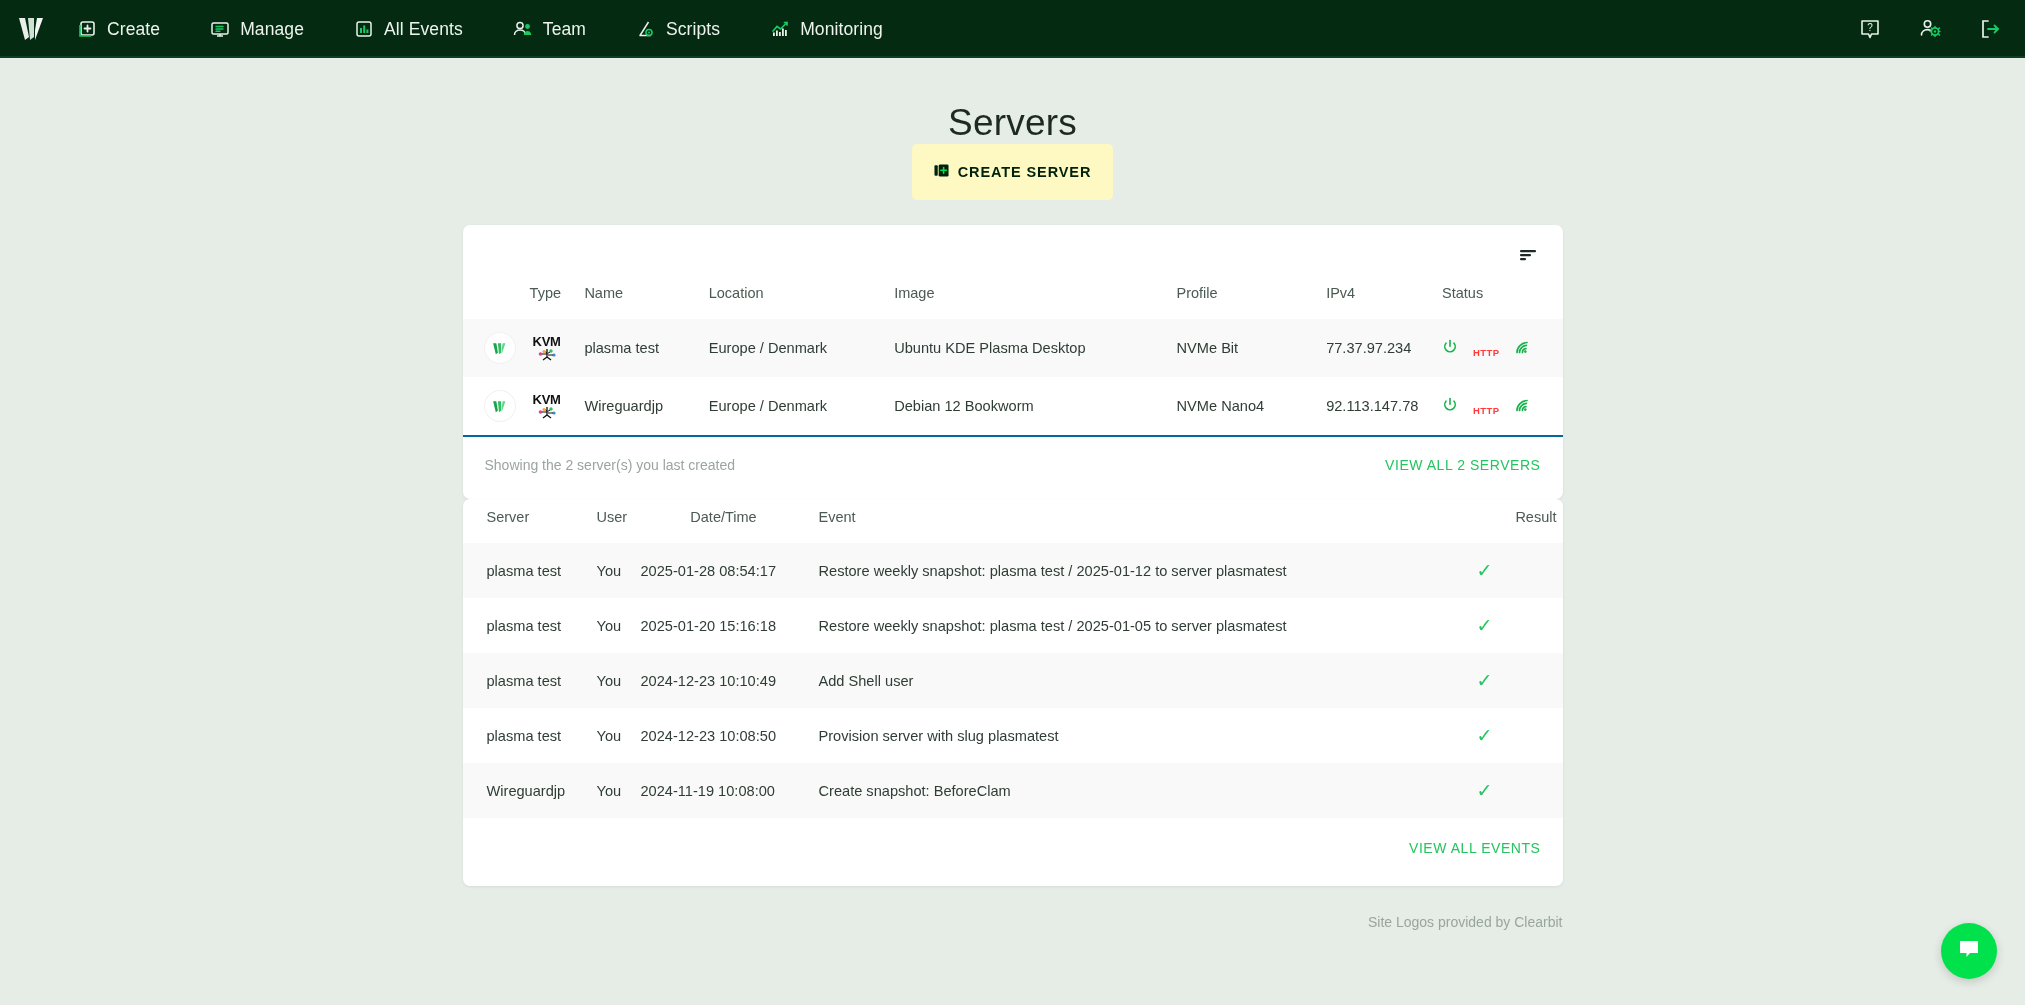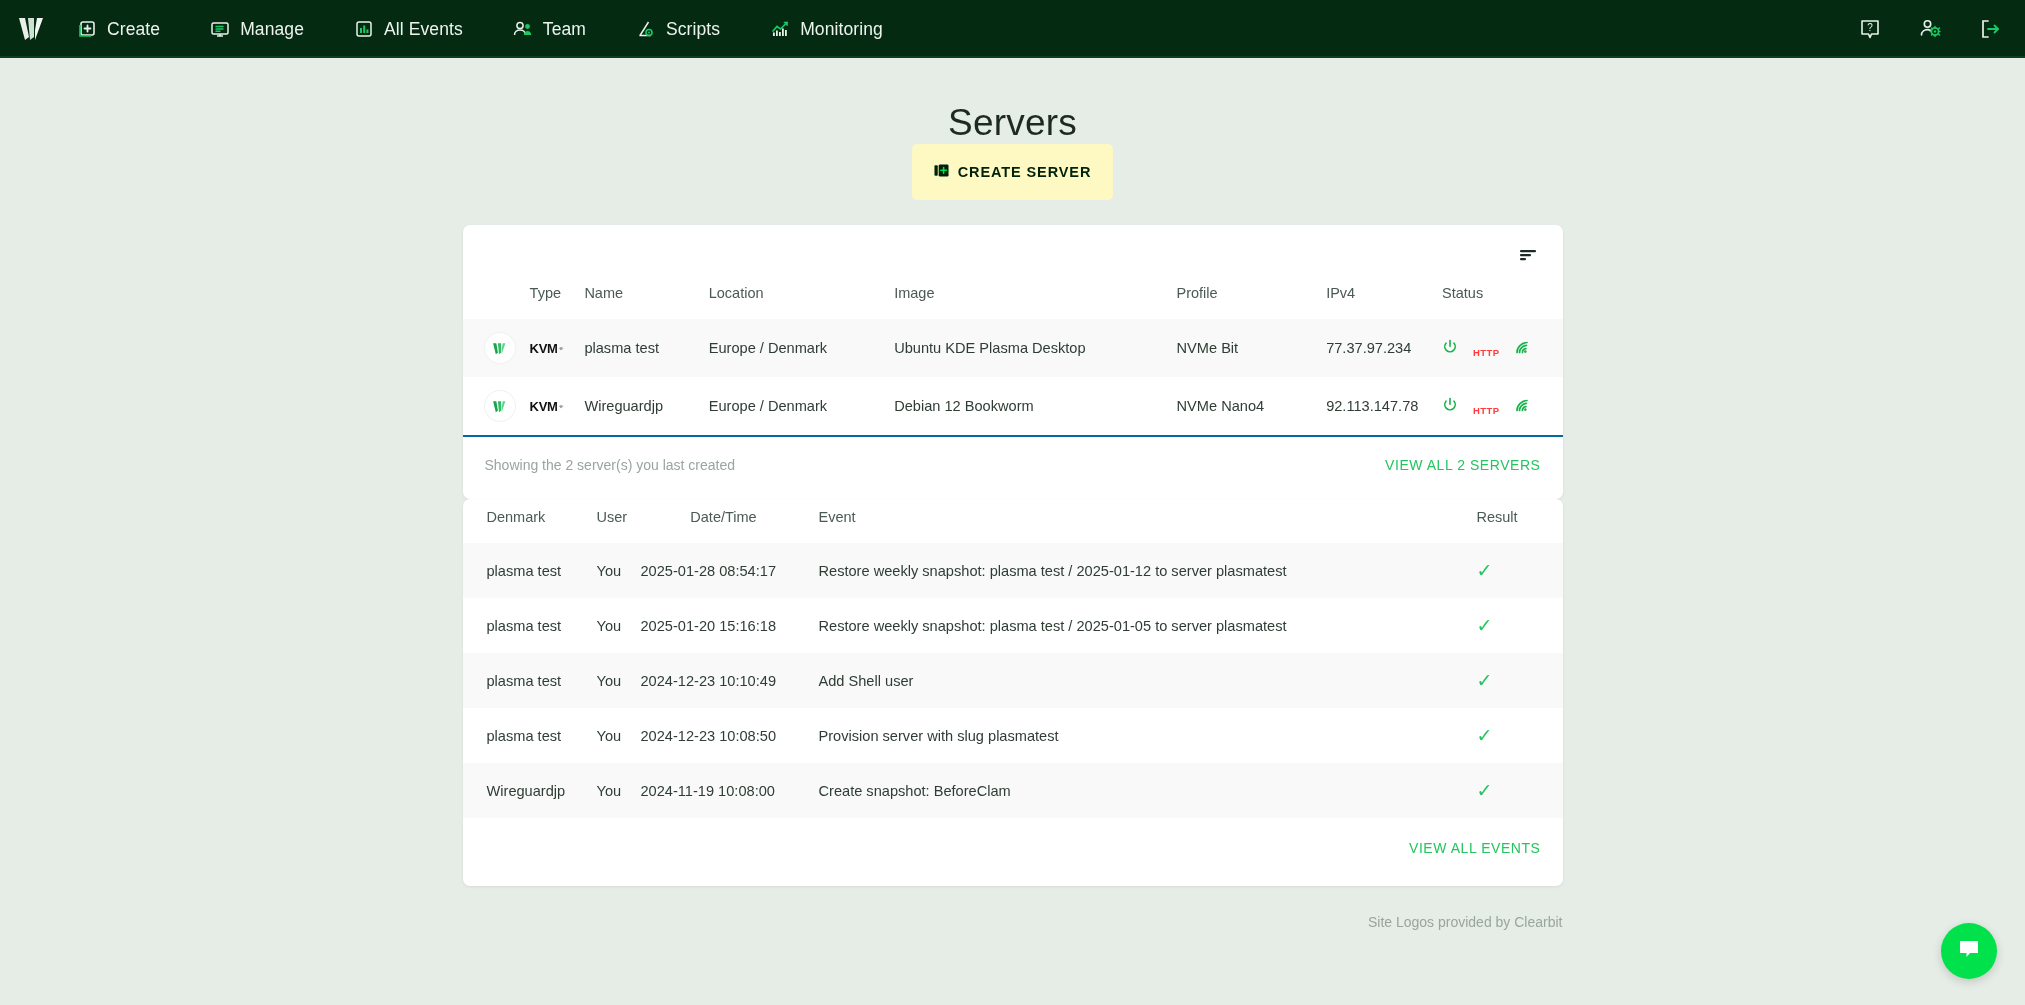--- a/index.html
+++ b/index.html
@@ -77,21 +77,21 @@
   .srv-table thead th.c-ip   { width: 110px; }
   .srv-table thead th.c-stat { width: 120px; }
   .srv-table tbody td:first-child { padding-left: 22px; }
   .srv-table tbody tr.stripe { background: #f8f9f8; }
 
   .avatar-circle {
     width: 30px; height: 30px; border-radius: 50%;
     background: #fff; box-shadow: 0 0 0 1px #f0f1f0;
     display:flex; align-items:center; justify-content:center;
   }
-  .kvm-badge { display:flex; align-items:center; width: 34px; }
+  .kvm-badge { display:flex; flex-direction:column; align-items:center; width: 34px; }
   .kvm-word { font-size: 13px; font-weight:700; color:#111; line-height:1; letter-spacing:-.3px; font-family:"Liberation Sans",sans-serif;}
 
   .status-cell { display:flex; align-items:flex-end; gap: 15px; }
   .http-tag { color:#ff3b3b; font-size: 9.5px; font-weight:700; letter-spacing:.4px; }
 
   .card-foot {
     display:flex; align-items:center; justify-content:space-between;
     padding: 20px 22px 26px 22px;
     border-top: 2px solid #0369a1;
     gap: 12px;
@@ -102,21 +102,21 @@
     cursor:pointer; text-decoration:none; font-weight:400;
   }
 
   .section-title { font-size: 34px; font-weight:400; color:#1d2a22; margin: 44px 0 22px 0; }
 
   
   .ev-table thead th.e-server { width: 128px; padding-left: 24px; }
   .ev-table thead th.e-user   { width: 44px; }
   .ev-table thead th.e-date   { width: 178px; text-align: center; }
   .ev-table thead th.e-event  { width: auto; }
-  .ev-table thead th.e-result { width: 92px; text-align:left;margin-left:42px; }
+  .ev-table thead th.e-result { width: 92px; text-align:right;margin-left:42px; }
   .ev-table tbody td:first-child { padding-left: 24px; }
   .ev-table tbody tr.stripe { background:#f8f9f8; }
   .ev-table tbody td { padding: 18px 6px; }
   .check { color:#22c55e; font-size:19px; line-height:1; }
 
   .ev-foot { display:flex; justify-content:flex-end; padding: 22px 22px 30px 22px; }
 
   .footer-note { text-align:right; font-size:14px; color:#9aa59e; padding: 28px 0 0 0; }
 
   .chat-fab {
@@ -385,21 +385,21 @@
         <span class="foot-note">Showing the 2 server(s) you last created</span>
         <a class="link-green">VIEW ALL 2 SERVERS</a>
       </div>
     </div>
 
 
     <div class="card">
       <table class="ev-table">
         <thead>
           <tr>
-            <th class="e-server">Denmark</th>
+            <th class="e-server">Server</th>
             <th class="e-user">User</th>
             <th class="e-date">Date/Time</th>
             <th class="e-event">Event</th>
             <th class="e-result">Result</th>
           </tr>
         </thead>
         <tbody>
           <tr class="stripe">
             <td>plasma test</td>
             <td>You</td>

